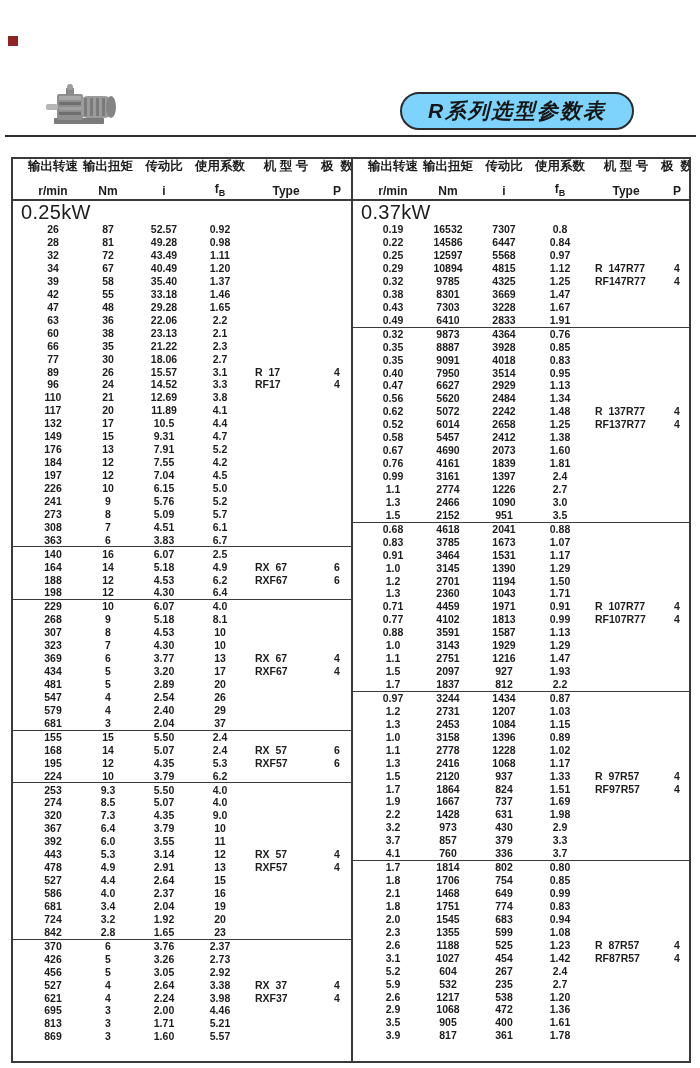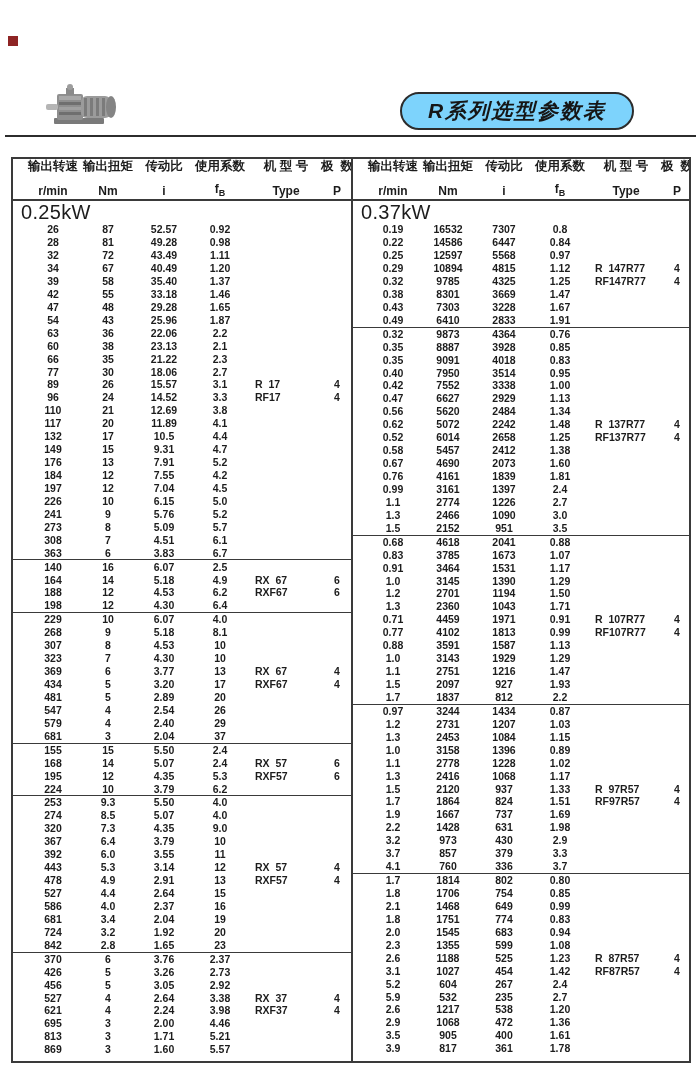--- a/index.html
+++ b/index.html
@@ -175,28 +175,20 @@
             </div>
             <div class="trow">
               <div class="c-speed">47</div>
               <div class="c-torque">48</div>
               <div class="c-ratio">29.28</div>
               <div class="c-fb">1.65</div>
               <div class="c-type"></div>
               <div class="c-pole"></div>
             </div>
             <div class="trow">
-              <div class="c-speed">54</div>
-              <div class="c-torque">43</div>
-              <div class="c-ratio">25.96</div>
-              <div class="c-fb">1.87</div>
-              <div class="c-type"></div>
-              <div class="c-pole"></div>
-            </div>
-            <div class="trow">
               <div class="c-speed">63</div>
               <div class="c-torque">36</div>
               <div class="c-ratio">22.06</div>
               <div class="c-fb">2.2</div>
               <div class="c-type"></div>
               <div class="c-pole"></div>
             </div>
             <div class="trow">
               <div class="c-speed">60</div>
               <div class="c-torque">38</div>
@@ -740,28 +732,20 @@
               <div class="c-ratio">4018</div>
               <div class="c-fb">0.83</div>
               <div class="c-type"></div>
               <div class="c-pole"></div>
             </div>
             <div class="trow">
               <div class="c-speed">0.40</div>
               <div class="c-torque">7950</div>
               <div class="c-ratio">3514</div>
               <div class="c-fb">0.95</div>
-              <div class="c-type"></div>
-              <div class="c-pole"></div>
-            </div>
-            <div class="trow">
-              <div class="c-speed">0.42</div>
-              <div class="c-torque">7552</div>
-              <div class="c-ratio">3338</div>
-              <div class="c-fb">1.00</div>
               <div class="c-type"></div>
               <div class="c-pole"></div>
             </div>
             <div class="trow">
               <div class="c-speed">0.47</div>
               <div class="c-torque">6627</div>
               <div class="c-ratio">2929</div>
               <div class="c-fb">1.13</div>
               <div class="c-type"></div>
               <div class="c-pole"></div>

